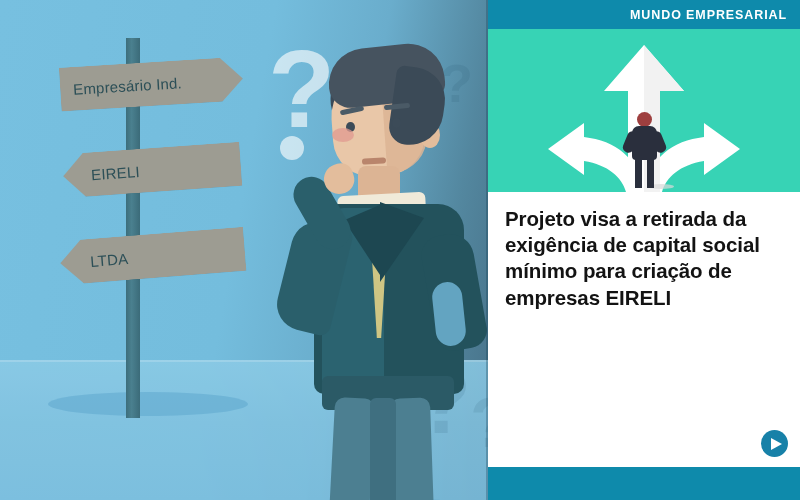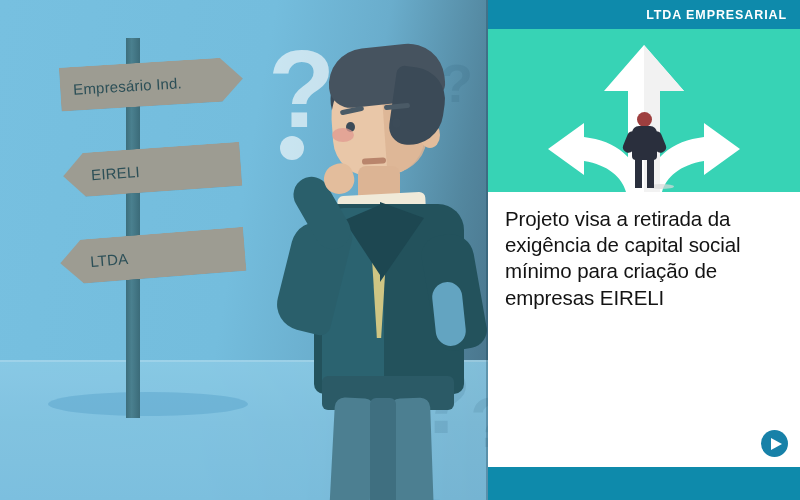--- a/index.html
+++ b/index.html
@@ -211,21 +211,21 @@
   .fig-leg-l{position:absolute;left:11px;top:46px;width:7px;height:30px;background:#2a2f3d;}
   .fig-leg-r{position:absolute;left:23px;top:46px;width:7px;height:30px;background:#2a2f3d;}
   .fig-shadow{
     position:absolute;left:24px;top:72px;width:26px;height:5px;border-radius:50%;
     background:#d9d9d9;opacity:.7;
   }
   .card-body{
     padding:14px 17px 10px 17px;
   }
   .headline{
-    margin:0;color:#131313;font-size:20.5px;font-weight:normal;
+    margin:0;color:#131313;font-size:20.5px;font-weight:bold;
     line-height:1.28;letter-spacing:-.1px;
   }
   .play-wrap{
     position:absolute;right:12px;bottom:10px;width:27px;height:27px;
   }
   .play-btn{
     width:27px;height:27px;border-radius:50%;background:#1781a8;
     display:flex;align-items:center;justify-content:center;
   }
   .play-tri{
@@ -302,21 +302,21 @@
       <div class="leg-hl"></div>
 
     </div>
   </div>
 
   <div class="card-edge"></div>
 
   <div class="card">
 
     <div class="card-header">
-      <div class="card-header-title">LTDA EMPRESARIAL</div>
+      <div class="card-header-title">MUNDO EMPRESARIAL</div>
     </div>
 
     <div class="thumb">
       <svg width="312" height="163" viewBox="0 0 312 163">
 
         <path d="M156 163 C150 128 128 112 96 108 L96 94 L60 120 L96 146 L96 132 C120 136 134 148 138 163 Z" fill="#ffffff"></path>
 
         <path d="M156 163 C162 128 184 112 216 108 L216 94 L252 120 L216 146 L216 132 C192 136 178 148 174 163 Z" fill="#ffffff"></path>
 
         <path d="M140 163 L140 62 L116 62 L156 16 L196 62 L172 62 L172 163 Z" fill="#ffffff"></path>

